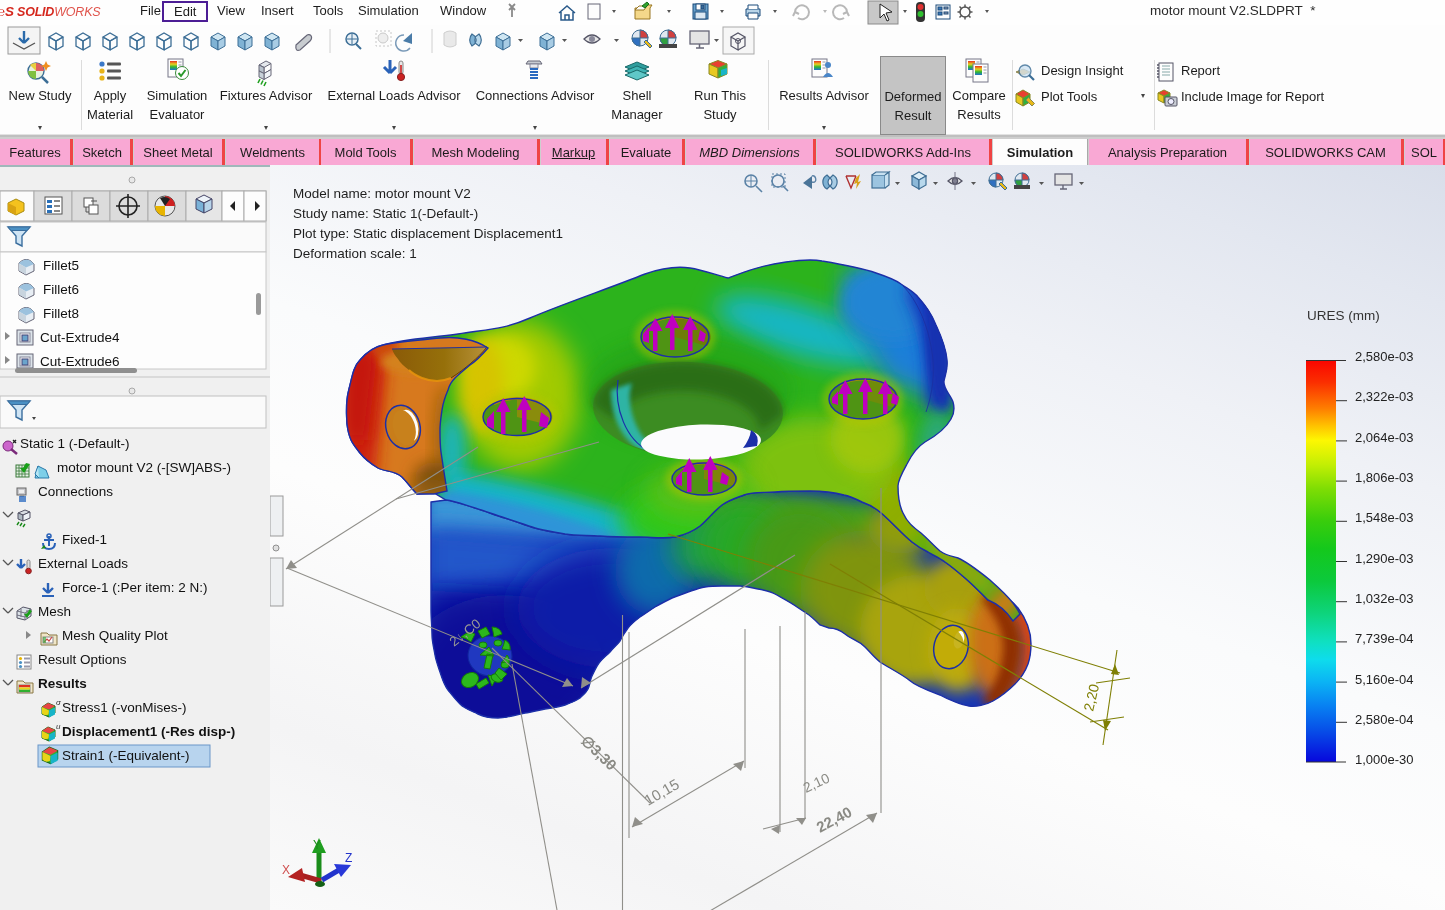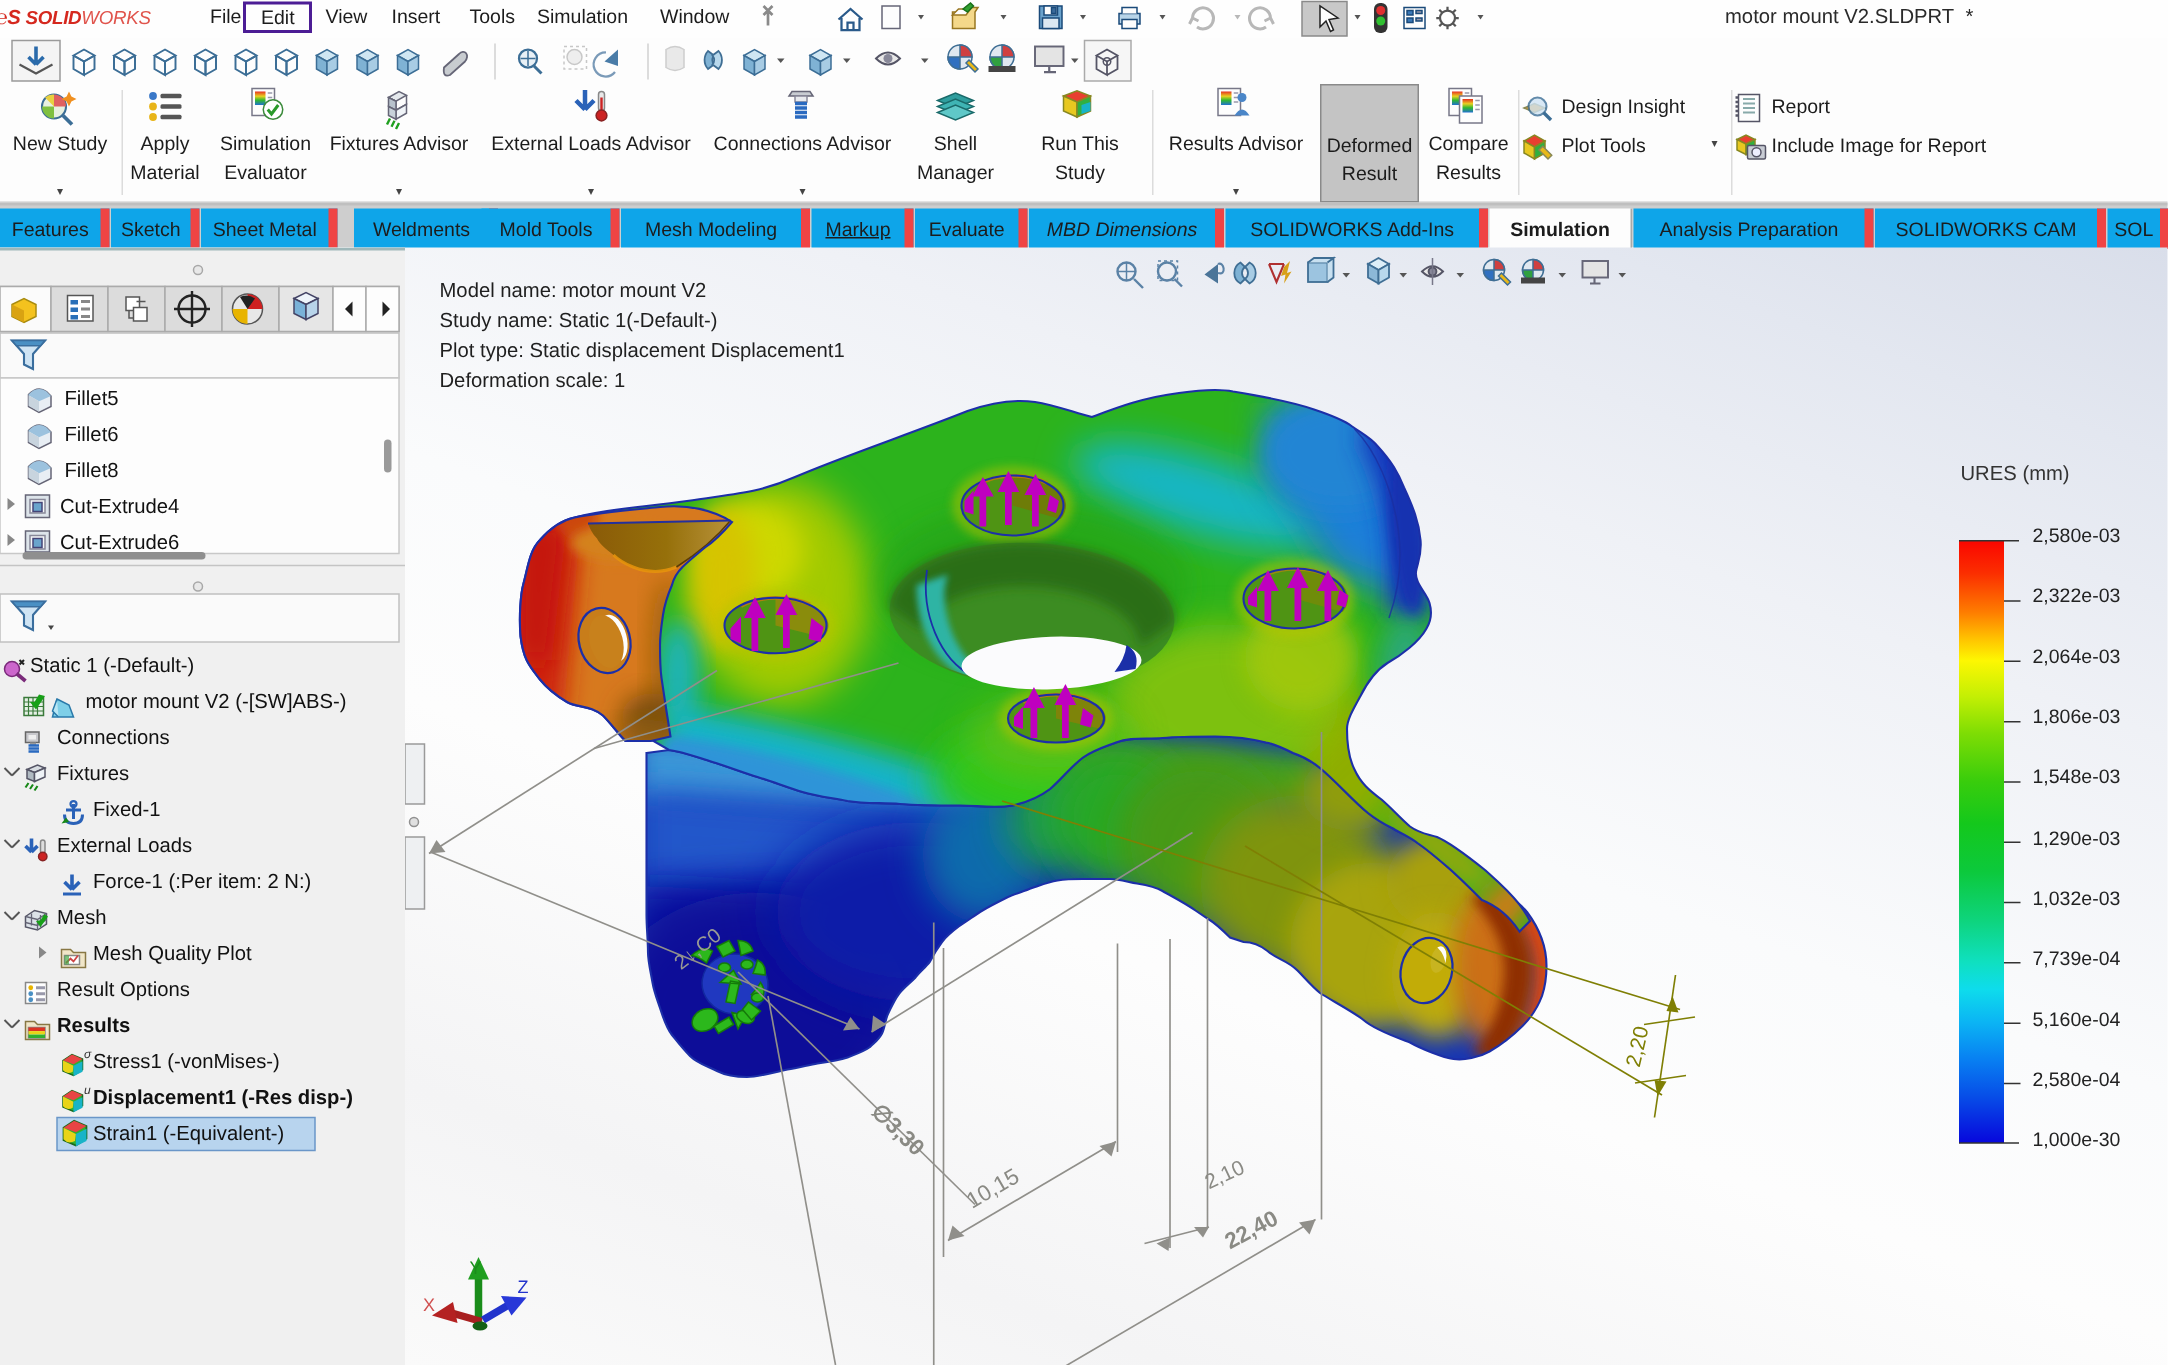--- a/index.html
+++ b/index.html
@@ -20,21 +20,21 @@
 
 #ribbon { position:absolute; top:56px; left:0; width:1445px; height:79px; background:#fdfdfd; border-bottom:1px solid #e2e2e2; }
 .rbtn { position:absolute; top:0; height:79px; text-align:center; font-size:13px; color:#1c1c1c; }
 .rbtn .lbl { position:absolute; width:100%; top:30px; line-height:19px; }
 .rbtn .drop { position:absolute; width:100%; bottom:3px; font-size:8px; color:#444; }
 .rsep { position:absolute; top:4px; height:70px; width:1px; background:#dcdcdc; }
 .rrow { position:absolute; font-size:13px; color:#1c1c1c; white-space:nowrap; }
 
 
 #tabstrip { position:absolute; top:135px; left:0; width:1445px; height:30px; background:#cecece; border-top:2px solid #bfbfbf; }
-.tab { position:absolute; top:2px; height:27px; line-height:27px; text-align:center; font-size:13px; color:#1c1c1c; background:#0ea5e9; border-right:6px solid #ef4444; }
+.tab { position:absolute; top:2px; height:27px; line-height:27px; text-align:center; font-size:13px; color:#1c1c1c; background:#f9a8d4; border-right:3px solid #ef4444; }
 .tab.active { background:#fdfdfd; font-weight:bold; border-right:1px solid #a9a9a9; }
 
 
 #panel { position:absolute; top:165px; left:0; width:270px; height:745px; background:#f2f2f2; border-right:1px solid #b5b5b5; }
 .treerow { position:absolute; left:0; width:256px; height:24px; font-size:13.5px; color:#111; white-space:nowrap; }
 .treerow span.txt { position:absolute; top:3px; }
 
 
 #viewport { position:absolute; top:165px; left:270px; width:1175px; height:745px;
   background:linear-gradient(200deg,#d9deea 0%, #e3e7f0 12%, #eff1f6 28%, #fafbfc 48%, #fdfdfd 62%, #f4f4f5 84%, #fafafa 100%); }
@@ -371,21 +371,21 @@
   <div class="rrow" style="left:1141px; top:35px; font-size:8px; color:#444;">▾</div>
   <div class="rsep" style="left:1154px"></div>
   <div class="rrow" style="left:1181px; top:7px;">Report</div>
   <div class="rrow" style="left:1181px; top:33px;">Include Image for Report</div>
 </div>
 
 <div id="tabstrip">
   <div class="tab" style="left:0px; width:73px;">Features</div>
   <div class="tab" style="left:74px; width:59px;">Sketch</div>
   <div class="tab" style="left:134px; width:91px;">Sheet Metal</div>
-  <div class="tab" style="left:236px; width:96px;">Weldments</div>
+  <div class="tab" style="left:226px; width:96px;">Weldments</div>
   <div class="tab" style="left:321px; width:92px;">Mold Tools</div>
   <div class="tab" style="left:414px; width:126px;">Mesh Modeling</div>
   <div class="tab" style="left:541px; width:68px;text-decoration:underline;">Markup</div>
   <div class="tab" style="left:610px; width:75px;">Evaluate</div>
   <div class="tab" style="left:686px; width:130px;font-style:italic;">MBD Dimensions</div>
   <div class="tab" style="left:817px; width:175px;">SOLIDWORKS Add-Ins</div>
   <div class="tab active" style="left:993px; width:95px;">Simulation</div>
   <div class="tab" style="left:1089px; width:160px;">Analysis Preparation</div>
   <div class="tab" style="left:1250px; width:154px;">SOLIDWORKS CAM</div>
   <div class="tab" style="left:1405px; width:41px;">SOL</div>
@@ -598,23 +598,20 @@
         <span class="txt" style="left:40px">Cut-Extrude6</span>
       </div>
 <div class="treerow" style="top:268px">
         <span class="txt" style="left:20px">Static 1 (-Default-)</span>
       </div>
 <div class="treerow" style="top:292px">
         <span class="txt" style="left:57px">motor mount V2 (-[SW]ABS-)</span>
       </div>
 <div class="treerow" style="top:316px">
         <span class="txt" style="left:38px">Connections</span>
-      </div>
-<div class="treerow" style="top:340px">
-        <span class="txt" style="left:38px">Fixtures</span>
       </div>
 <div class="treerow" style="top:364px">
         <span class="txt" style="left:62px">Fixed-1</span>
       </div>
 <div class="treerow" style="top:388px">
         <span class="txt" style="left:38px">External Loads</span>
       </div>
 <div class="treerow" style="top:412px">
         <span class="txt" style="left:62px">Force-1 (:Per item: 2 N:)</span>
       </div>

